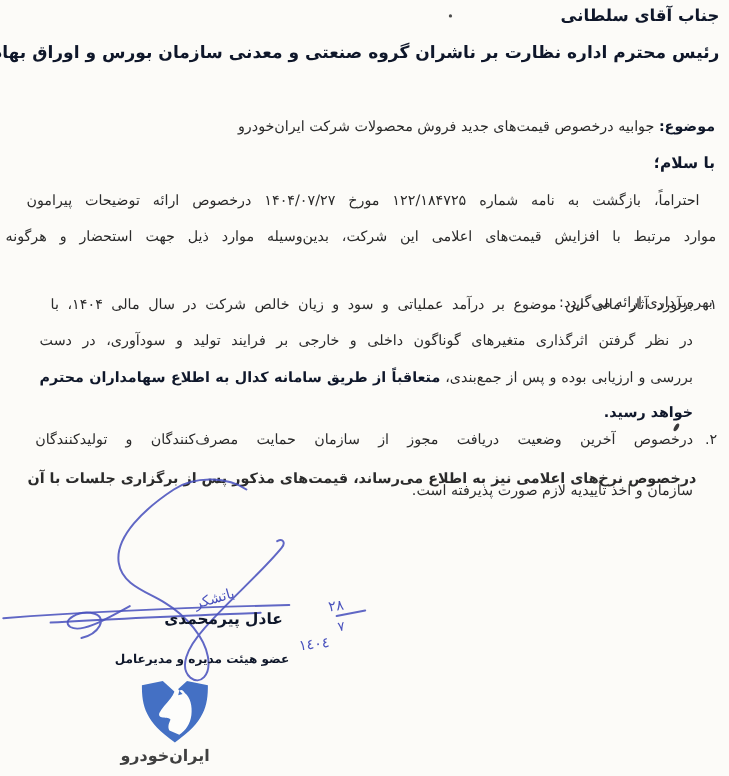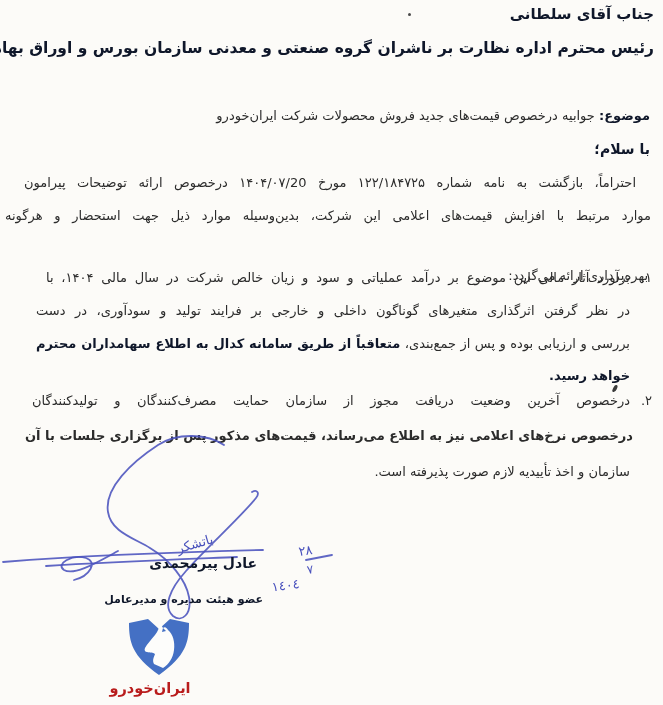--- a/index.html
+++ b/index.html
@@ -28,37 +28,37 @@
 <div class="abs dot" style="top:13px;left:408px;"></div>
 
 <div class="abs nr b" style="top:37px;right:9px;font-size:15.5px;line-height:22px;">رئیس محترم اداره نظارت بر ناشران گروه صنعتی و معدنی سازمان بورس و اوراق بهادار</div>
 
 <div class="abs nr" style="top:86px;right:13px;font-size:13px;line-height:20px;margin-top:20px;">
   <span class="b">موضوع:</span><span> جوابیه درخصوص قیمت‌های جدید فروش محصولات شرکت ایران‌خودرو</span>
 </div>
 
 <div class="abs nr b" style="top:139px;right:13px;font-size:14px;line-height:20px;">با سلام؛</div>
 
-<div class="abs line just" style="top:171px;right:27px;left:24px;">احتراماً، بازگشت به نامه شماره ۱۲۲/۱۸۴۷۲۵ مورخ ۱۴۰۴/۰۷/20 درخصوص ارائه توضیحات پیرامون</div>
+<div class="abs line just" style="top:171px;right:27px;left:24px;">احتراماً، بازگشت به نامه شماره ۱۲۲/۱۸۴۷۲۵ مورخ ۱۴۰۴/۰۷/۲۷ درخصوص ارائه توضیحات پیرامون</div>
 <div class="abs line just" style="top:204px;right:12px;left:5px;">موارد مرتبط با افزایش قیمت‌های اعلامی این شرکت، بدین‌وسیله موارد ذیل جهت استحضار و هرگونه</div>
 <div class="abs line nr" style="top:237px;right:15px;margin-top:27px;">بهره‌برداری ارائه می‌گردد:</div>
 
 <div class="abs num nr" style="top:266px;right:11px;">۱.</div>
 <div class="abs line just" style="top:266px;right:33px;left:46px;">برآورد آثار مالی این موضوع بر درآمد عملیاتی و سود و زیان خالص شرکت در سال مالی ۱۴۰۴، با</div>
 <div class="abs line just" style="top:299px;right:33px;left:36px;">در نظر گرفتن اثرگذاری متغیرهای گوناگون داخلی و خارجی بر فرایند تولید و سودآوری، در دست</div>
 <div class="abs line just" style="top:332px;right:33px;left:36px;">
   <span>بررسی و ارزیابی بوده و پس از جمع‌بندی، </span><span class="b">متعاقباً از طریق سامانه کدال به اطلاع سهامداران محترم</span>
 </div>
 <div class="abs line nr b" style="top:364px;right:33px;">خواهد رسید.</div>
 
 <div class="abs num nr" style="top:389px;right:11px;">۲.</div>
 <div class="abs inkmark" style="top:385px;right:46px;"></div>
 <div class="abs line just" style="top:389px;right:33px;left:32px;">درخصوص آخرین وضعیت دریافت مجوز از سازمان حمایت مصرف‌کنندگان و تولیدکنندگان</div>
 <div class="abs line just" style="top:424px;right:30px;left:25px;font-weight:bold;">درخصوص نرخ‌های اعلامی نیز به اطلاع می‌رساند، قیمت‌های مذکور پس از برگزاری جلسات با آن</div>
-<div class="abs line nr" style="top:460px;right:33px;">سازمان و اخذ تأییدیه لازم صورت پذیرفته است.</div>
+<div class="abs line nr" style="top:435px;right:33px;">سازمان و اخذ تأییدیه لازم صورت پذیرفته است.</div>
 
 <svg class="abs sig-svg" style="left:0;top:418px;" width="420" height="212" viewBox="0 0 420 212">
   <g fill="none" stroke="#4a52bd" stroke-opacity="0.88" stroke-width="1.8" stroke-linecap="round">
     <path d="M 224 27
              C 208 16 178 14 158 27
              C 132 44 104 70 108 94
              C 111 114 134 120 150 130
              C 170 142 186 162 189 179
              C 192 196 182 205 173 198
              C 163 189 169 172 186 153
@@ -93,13 +93,13 @@
            C 17 34 18 36 20 36
            C 23 37 26 36 28 38
            C 27 41 25 44 27 48
            L 36 52
            C 42 48 46 42 47 34
            C 48 26 46 18 41 14
            C 40 12 38 10 36 12
            C 35 10 34 9 33 8 Z"></path>
   <path fill="#4470c4" d="M 36 12 L 39 15 L 35 16 Z"></path>
 </svg>
-<div class="abs wordmark" style="left:104px;top:680px;width:92px;color:#b91c1c;">ایران‌خودرو</div>
+<div class="abs wordmark" style="left:104px;top:680px;width:92px;color:#404040;">ایران‌خودرو</div>
 
 </body></html>

